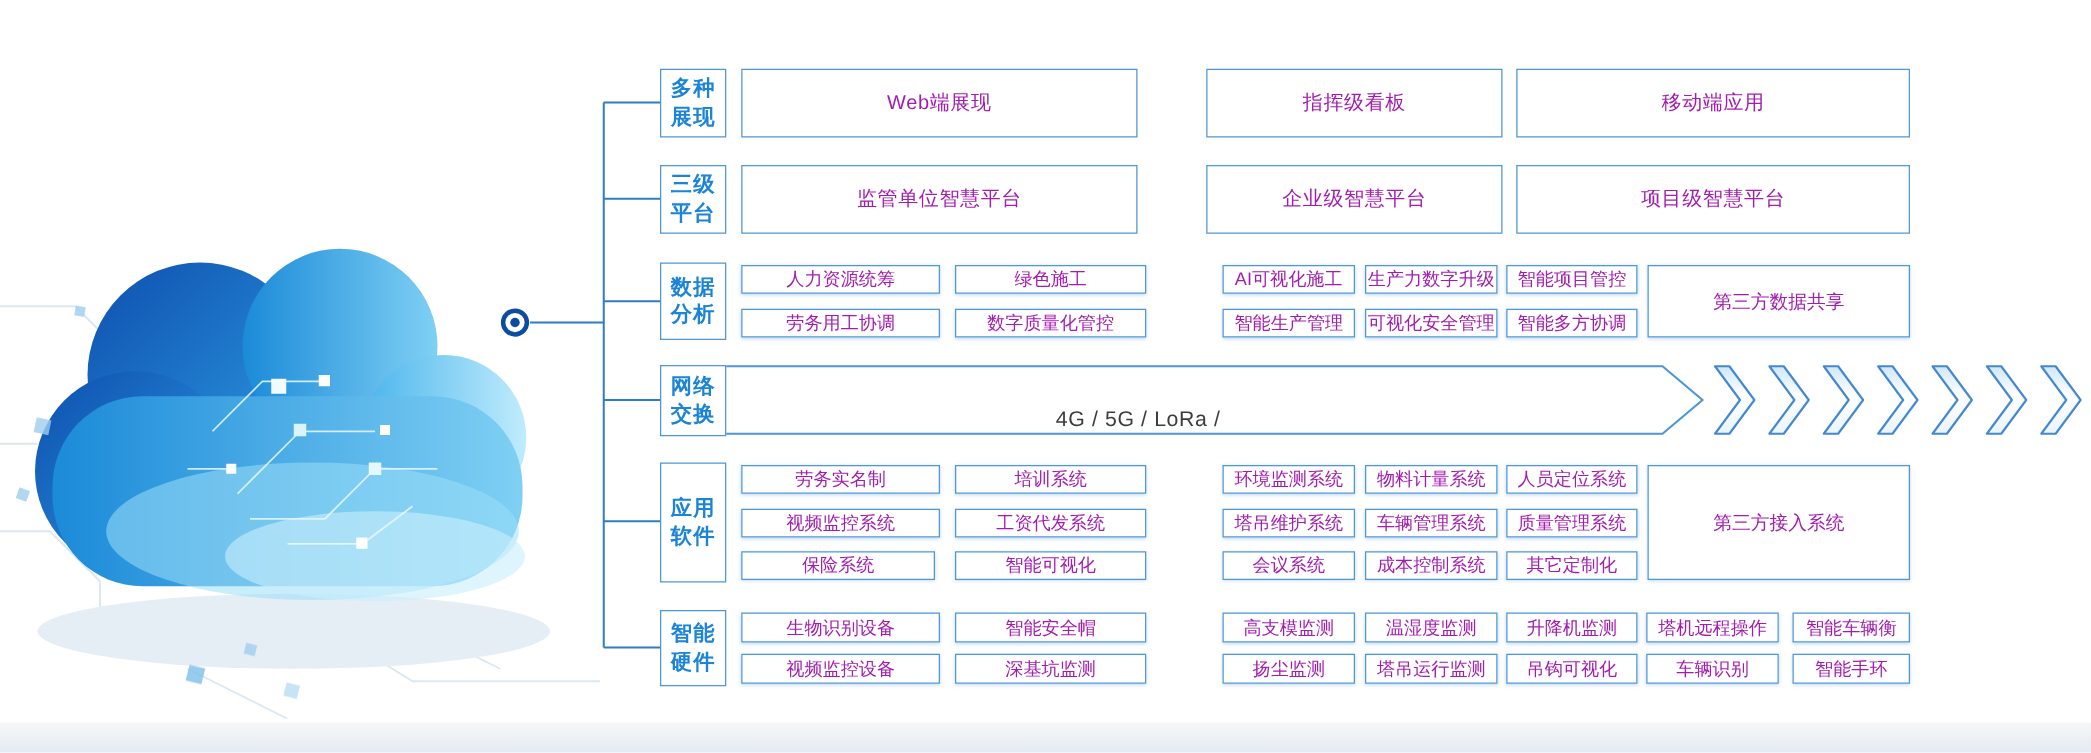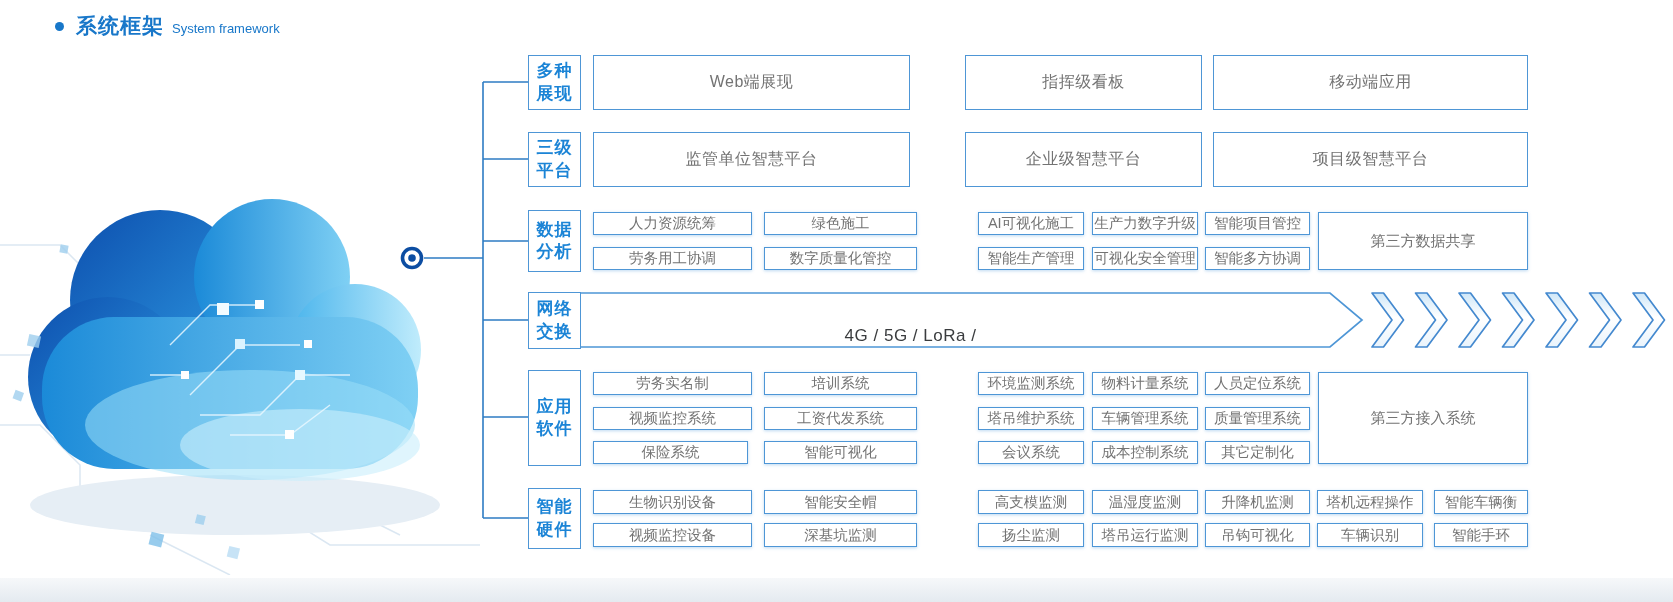--- a/index.html
+++ b/index.html
@@ -5,21 +5,21 @@
   html,body{margin:0;padding:0;background:#fff;}
   .stage{position:relative;width:1673px;height:602px;background:#ffffff;overflow:hidden;
          font-family:"Liberation Sans","DejaVu Sans",sans-serif;}
   
   .hdr{position:absolute;left:55px;top:12px;display:flex;align-items:baseline;color:#1877c9;}
   .hdr .dot{width:9px;height:9px;border-radius:50%;background:#1877c9;align-self:center;margin-right:12px;}
   .hdr .zh{font-size:21px;font-weight:bold;letter-spacing:1px;}
   .hdr .en{font-size:13px;margin-left:8px;}
   
   .bx{position:absolute;display:flex;align-items:center;justify-content:center;text-align:center;
-      background:#fff;border:1.6px solid #4e96d6;box-sizing:border-box;color:#737373;}
+      background:#fff;border:1.6px solid #4e96d6;box-sizing:border-box;color:#a21caf;}
   .cat{flex-direction:column;color:#1b84d6;font-size:17px;line-height:1.32;font-weight:bold;letter-spacing:1px;}
   .wide{font-size:16px;letter-spacing:0.5px;}
   .small{font-size:14.5px;box-shadow:0 1px 3px rgba(110,170,225,0.45);}
   .span-box{font-size:15px;box-shadow:0 1px 3px rgba(110,170,225,0.45);}
   .network{background:transparent;border:none;gap:95px;font-size:17px;color:#3a3c3e;
            justify-content:center;padding-right:66px;letter-spacing:0.5px;margin-top:16px;}
   .floor{position:absolute;left:0;right:0;bottom:0;height:24px;
          background:linear-gradient(180deg,#f6f8fa,#e4eaf0);}
   svg.overlay{position:absolute;left:0;top:0;pointer-events:none;}
   .chev{fill:url(#chevFill);stroke:#4489cf;stroke-width:1.7;stroke-linejoin:round;}
@@ -110,25 +110,20 @@
         <path d="M1372 293 L1392 320 L1372 347 L1383.5 347 L1403.5 320 L1383.5 293 Z" class="chev"></path>
         <path d="M1415.5 293 L1435.5 320 L1415.5 347 L1427 347 L1447 320 L1427 293 Z" class="chev"></path>
         <path d="M1459 293 L1479 320 L1459 347 L1470.5 347 L1490.5 320 L1470.5 293 Z" class="chev"></path>
         <path d="M1502.5 293 L1522.5 320 L1502.5 347 L1514 347 L1534 320 L1514 293 Z" class="chev"></path>
         <path d="M1546 293 L1566 320 L1546 347 L1557.5 347 L1577.5 320 L1557.5 293 Z" class="chev"></path>
         <path d="M1589.5 293 L1609.5 320 L1589.5 347 L1601 347 L1621 320 L1601 293 Z" class="chev"></path>
         <path d="M1633 293 L1653 320 L1633 347 L1644.5 347 L1664.5 320 L1644.5 293 Z" class="chev"></path>
       </g>
   </svg>
 
-  <header class="hdr">
-    <span class="dot"></span>
-    <span class="zh">系统框架</span>
-    <span class="en">System framework</span>
-  </header>
 
   <div id="boxes">
       <div class="bx cat" style="left: 528px; top: 55px; width: 53px; height: 55px;">
         <span>多种</span>
         <span>展现</span>
       </div>
       <div class="bx wide" style="left: 593px; top: 55px; width: 317px; height: 55px;">Web端展现</div>
       <div class="bx wide" style="left: 965px; top: 55px; width: 237px; height: 55px;">指挥级看板</div>
       <div class="bx wide" style="left: 1213px; top: 55px; width: 315px; height: 55px;">移动端应用</div>
       <div class="bx cat" style="left: 528px; top: 132px; width: 53px; height: 55px;">

